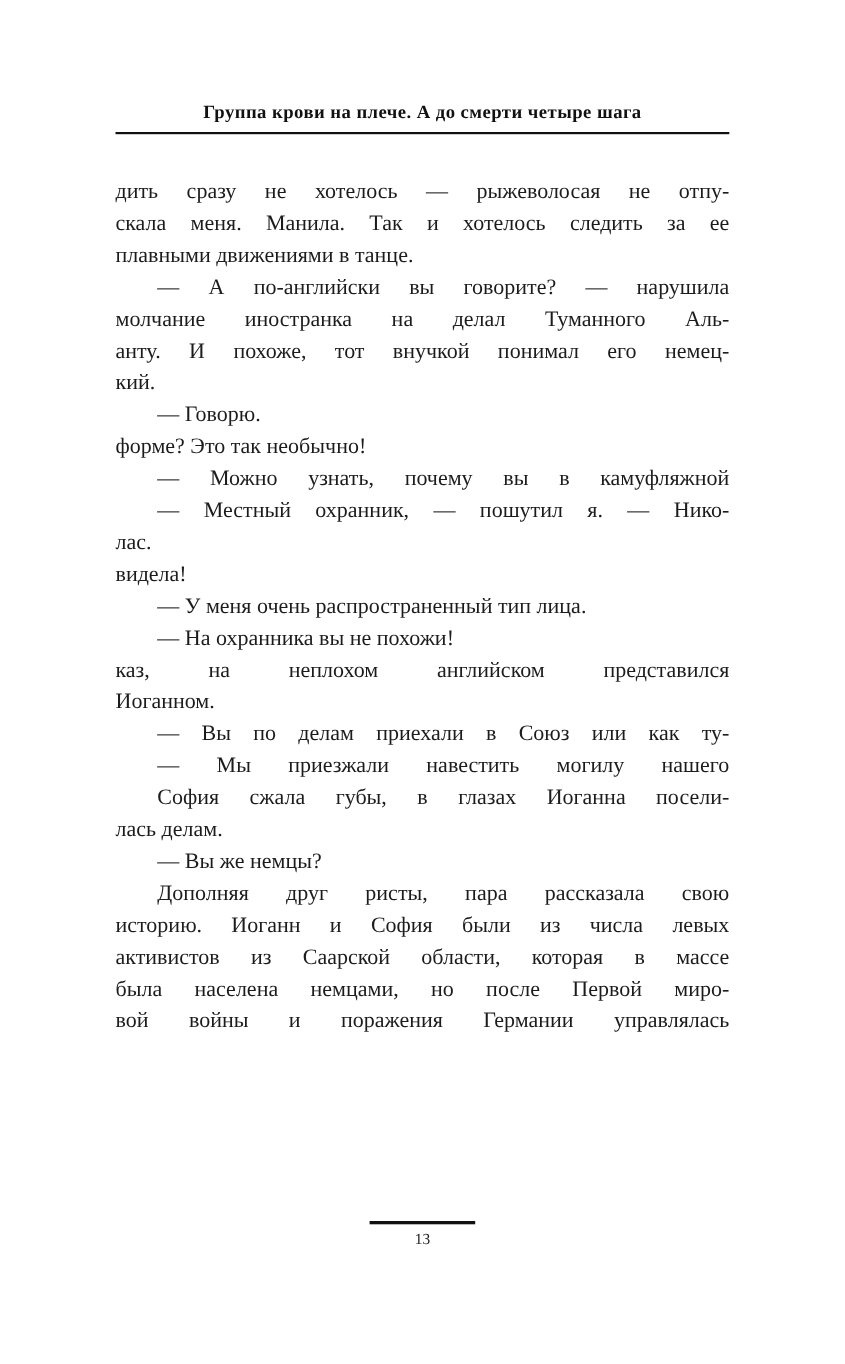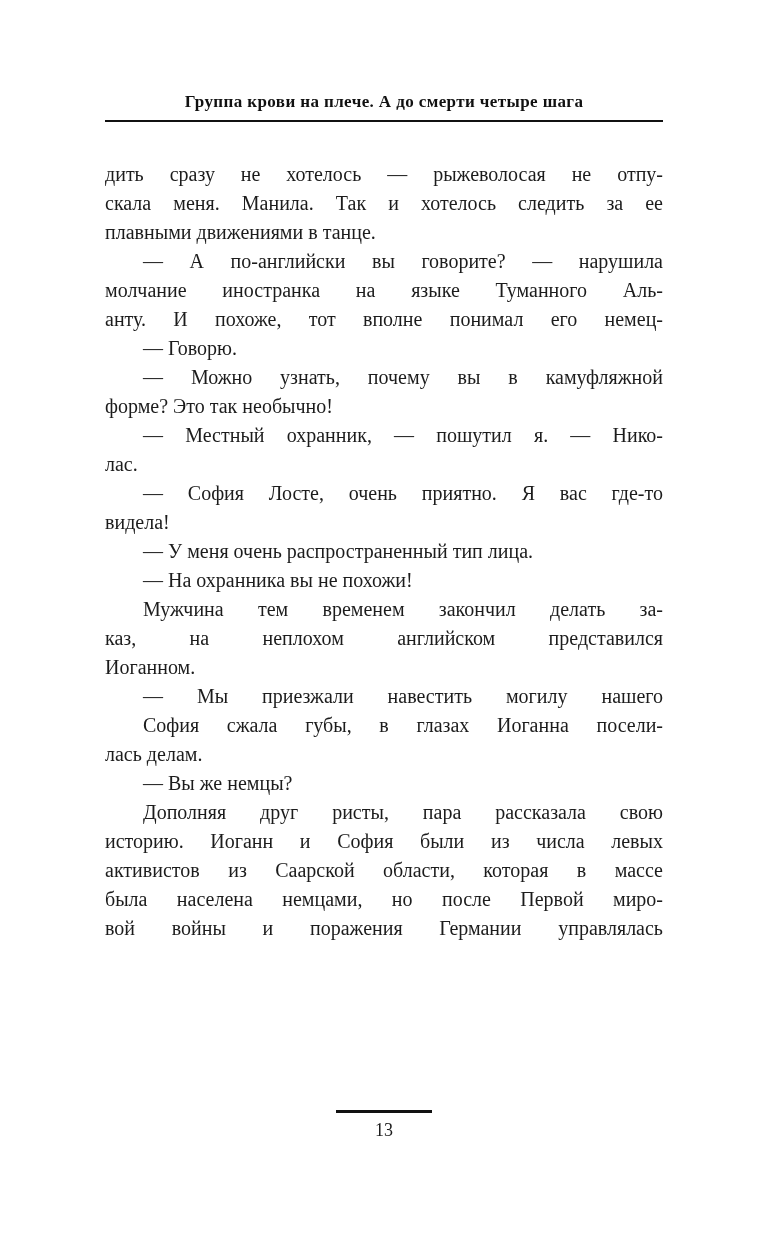--- a/index.html
+++ b/index.html
@@ -65,71 +65,71 @@
     width: 96px;
     height: 3px;
     background: #111111;
   }
   .page-number {
     position: absolute;
     top: 1120px;
     left: 105px;
     width: 558px;
     text-align: center;
-    font-size: 18px;
+    font-size: 14px;
     color: #1c1c1c;
   }
 </style>
 </head>
 <body>
 
 <div class="page">
 
   <div class="running-header">Группа крови на плече. А до смерти четыре шага</div>
 
   <div class="header-rule"></div>
 
   <div class="text-body">
       <div class="paragraph">
         <div class="line first">дить сразу не хотелось — рыжеволосая не отпу-</div>
         <div class="line">скала меня. Манила. Так и хотелось следить за ее</div>
         <div class="line last">плавными движениями в танце.</div>
       </div>
       <div class="paragraph indent">
         <div class="line first">— А по-английски вы говорите? — нарушила</div>
-        <div class="line">молчание иностранка на языке Туманного Аль-</div>
-        <div class="line">анту. И похоже, тот вполне понимал его немец-</div>
+        <div class="line">молчание иностранка на делал Туманного Аль-</div>
+        <div class="line">анту. И похоже, тот внучкой понимал его немец-</div>
+        <div class="line last">кий.</div>
       </div>
       <div class="paragraph indent">
         <div class="line first last">— Говорю.</div>
       </div>
       <div class="paragraph indent">
+        <div class="line last">форме? Это так необычно!</div>
         <div class="line first">— Можно узнать, почему вы в камуфляжной</div>
-        <div class="line last">форме? Это так необычно!</div>
       </div>
       <div class="paragraph indent">
         <div class="line first">— Местный охранник, — пошутил я. — Нико-</div>
         <div class="line last">лас.</div>
       </div>
       <div class="paragraph indent">
-        <div class="line first">— София Лосте, очень приятно. Я вас где-то</div>
         <div class="line last">видела!</div>
       </div>
       <div class="paragraph indent">
         <div class="line first last">— У меня очень распространенный тип лица.</div>
       </div>
       <div class="paragraph indent">
         <div class="line first last">— На охранника вы не похожи!</div>
       </div>
       <div class="paragraph indent">
-        <div class="line first">Мужчина тем временем закончил делать за-</div>
         <div class="line">каз, на неплохом английском представился</div>
         <div class="line last">Иоганном.</div>
       </div>
       <div class="paragraph indent">
+        <div class="line first">— Вы по делам приехали в Союз или как ту-</div>
       </div>
       <div class="paragraph indent">
         <div class="line first">— Мы приезжали навестить могилу нашего</div>
       </div>
       <div class="paragraph indent">
         <div class="line first">София сжала губы, в глазах Иоганна посели-</div>
         <div class="line last">лась делам.</div>
       </div>
       <div class="paragraph indent">
         <div class="line first last">— Вы же немцы?</div>

